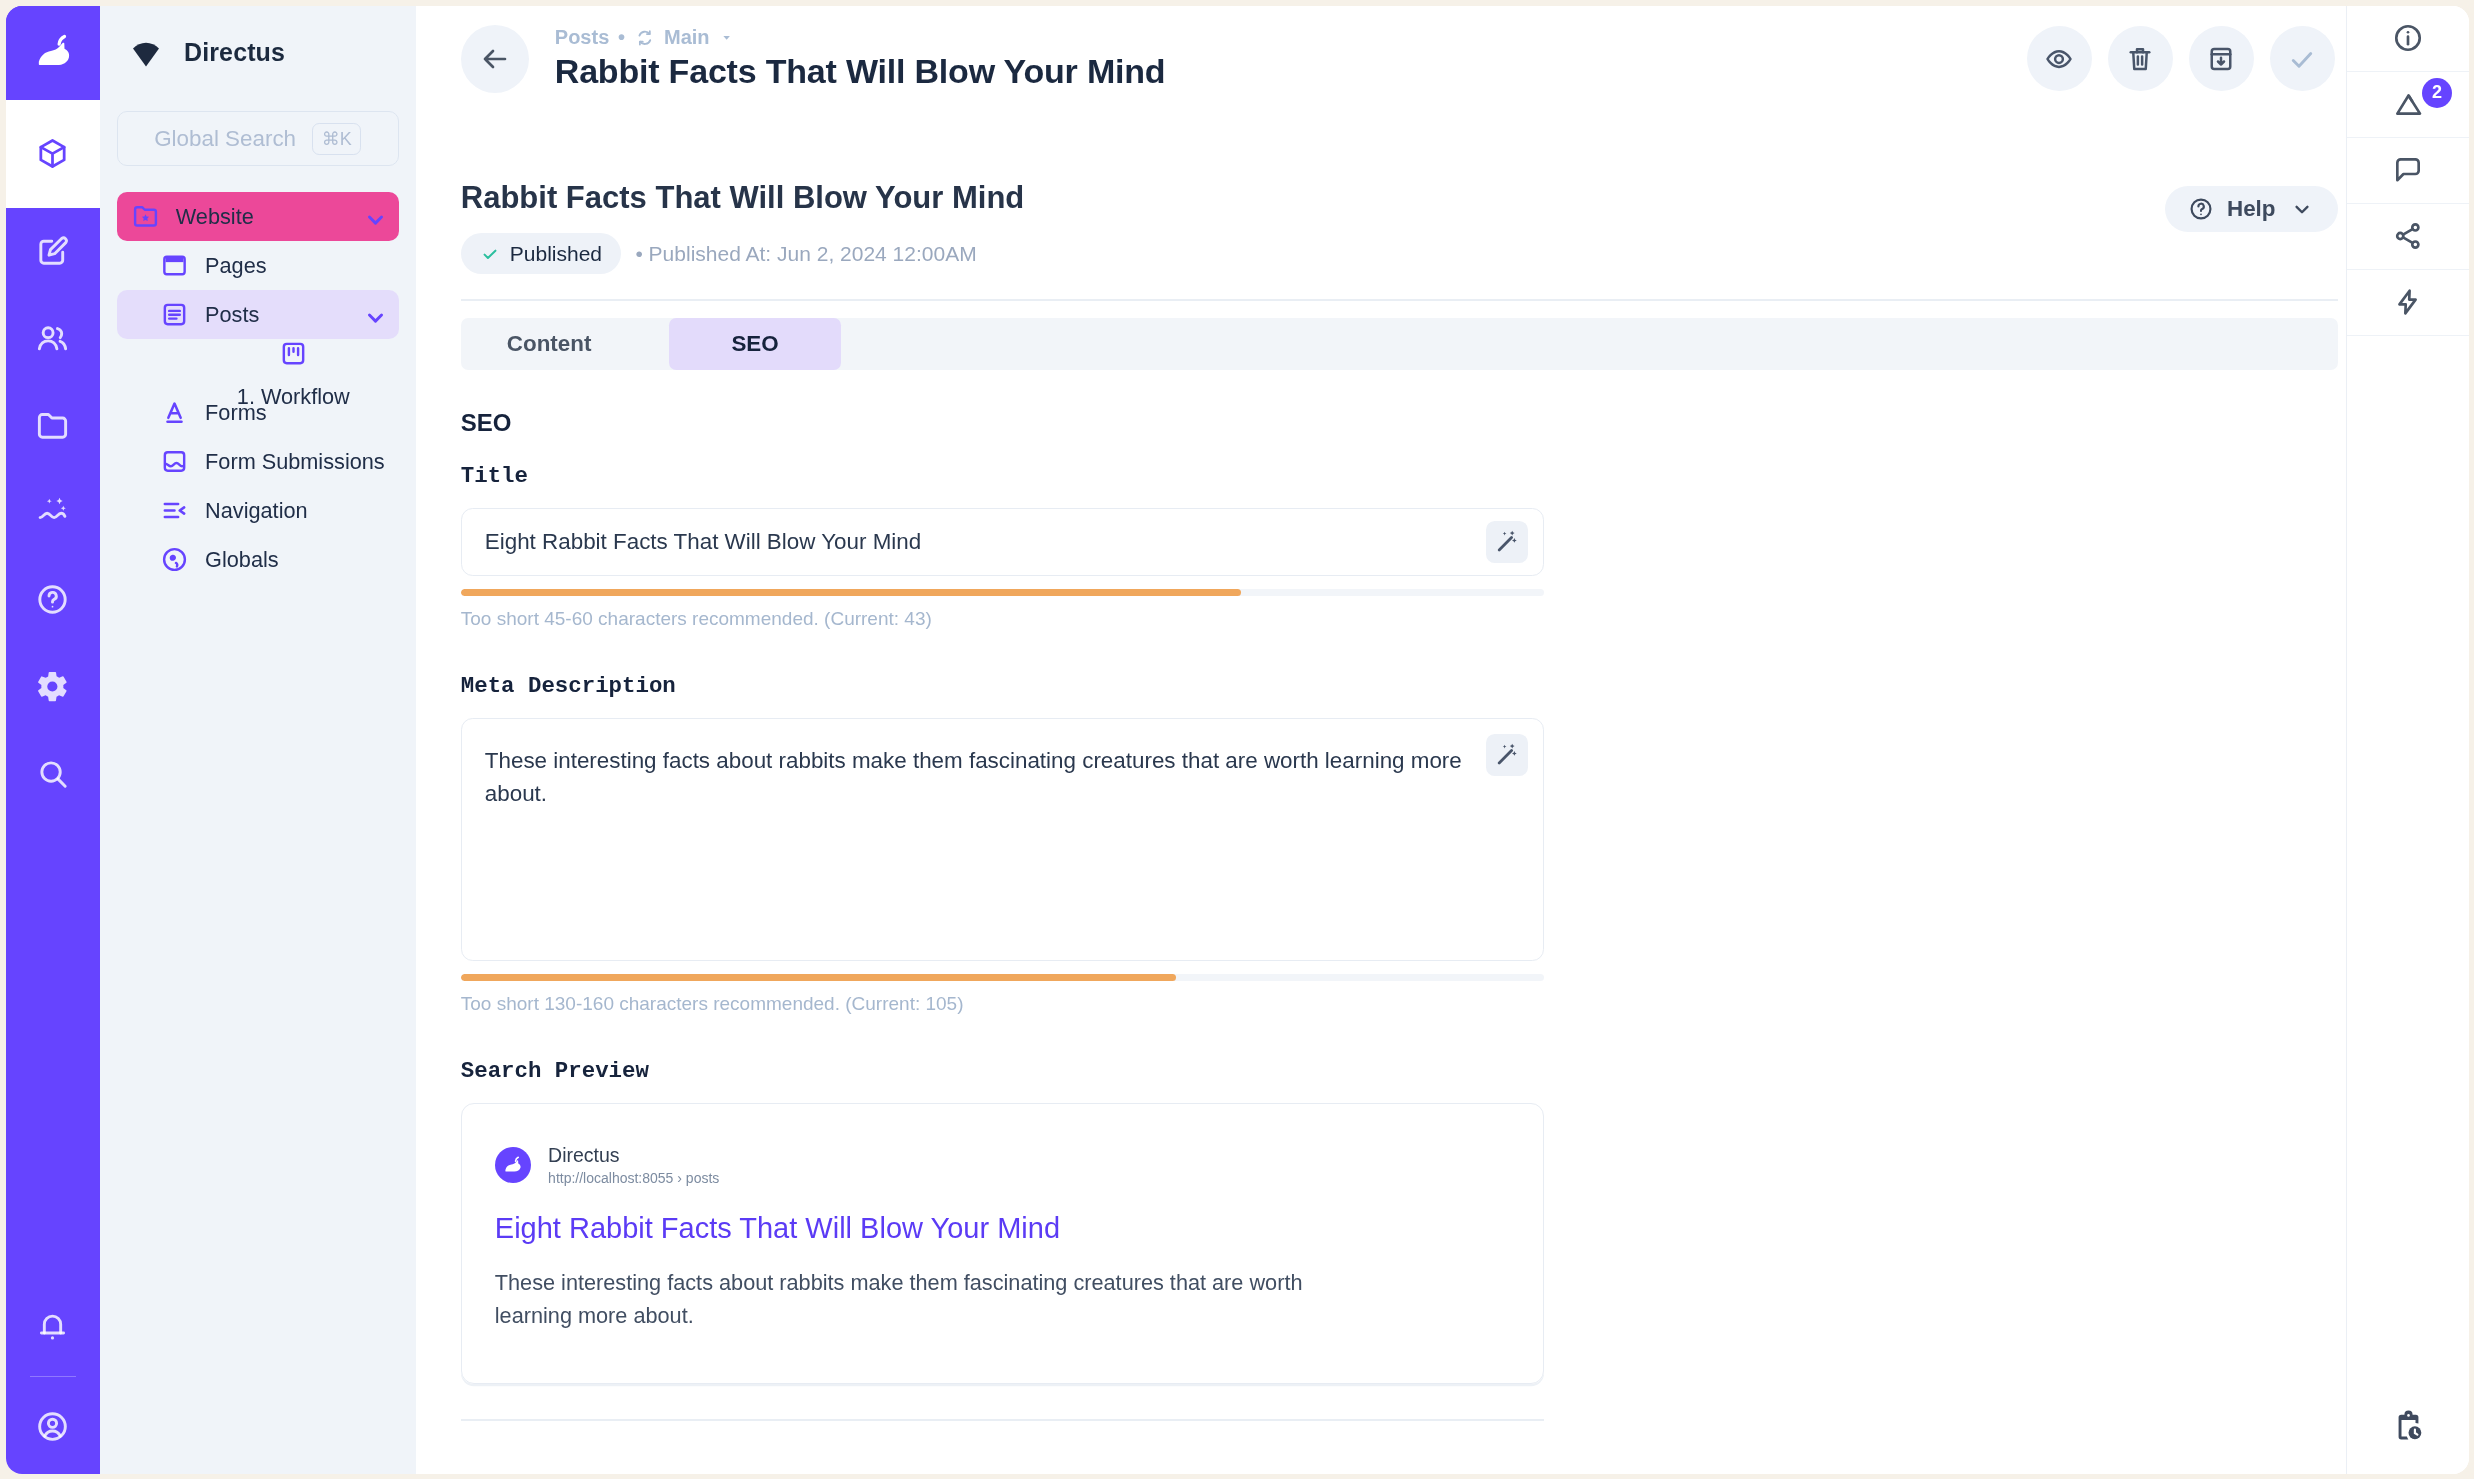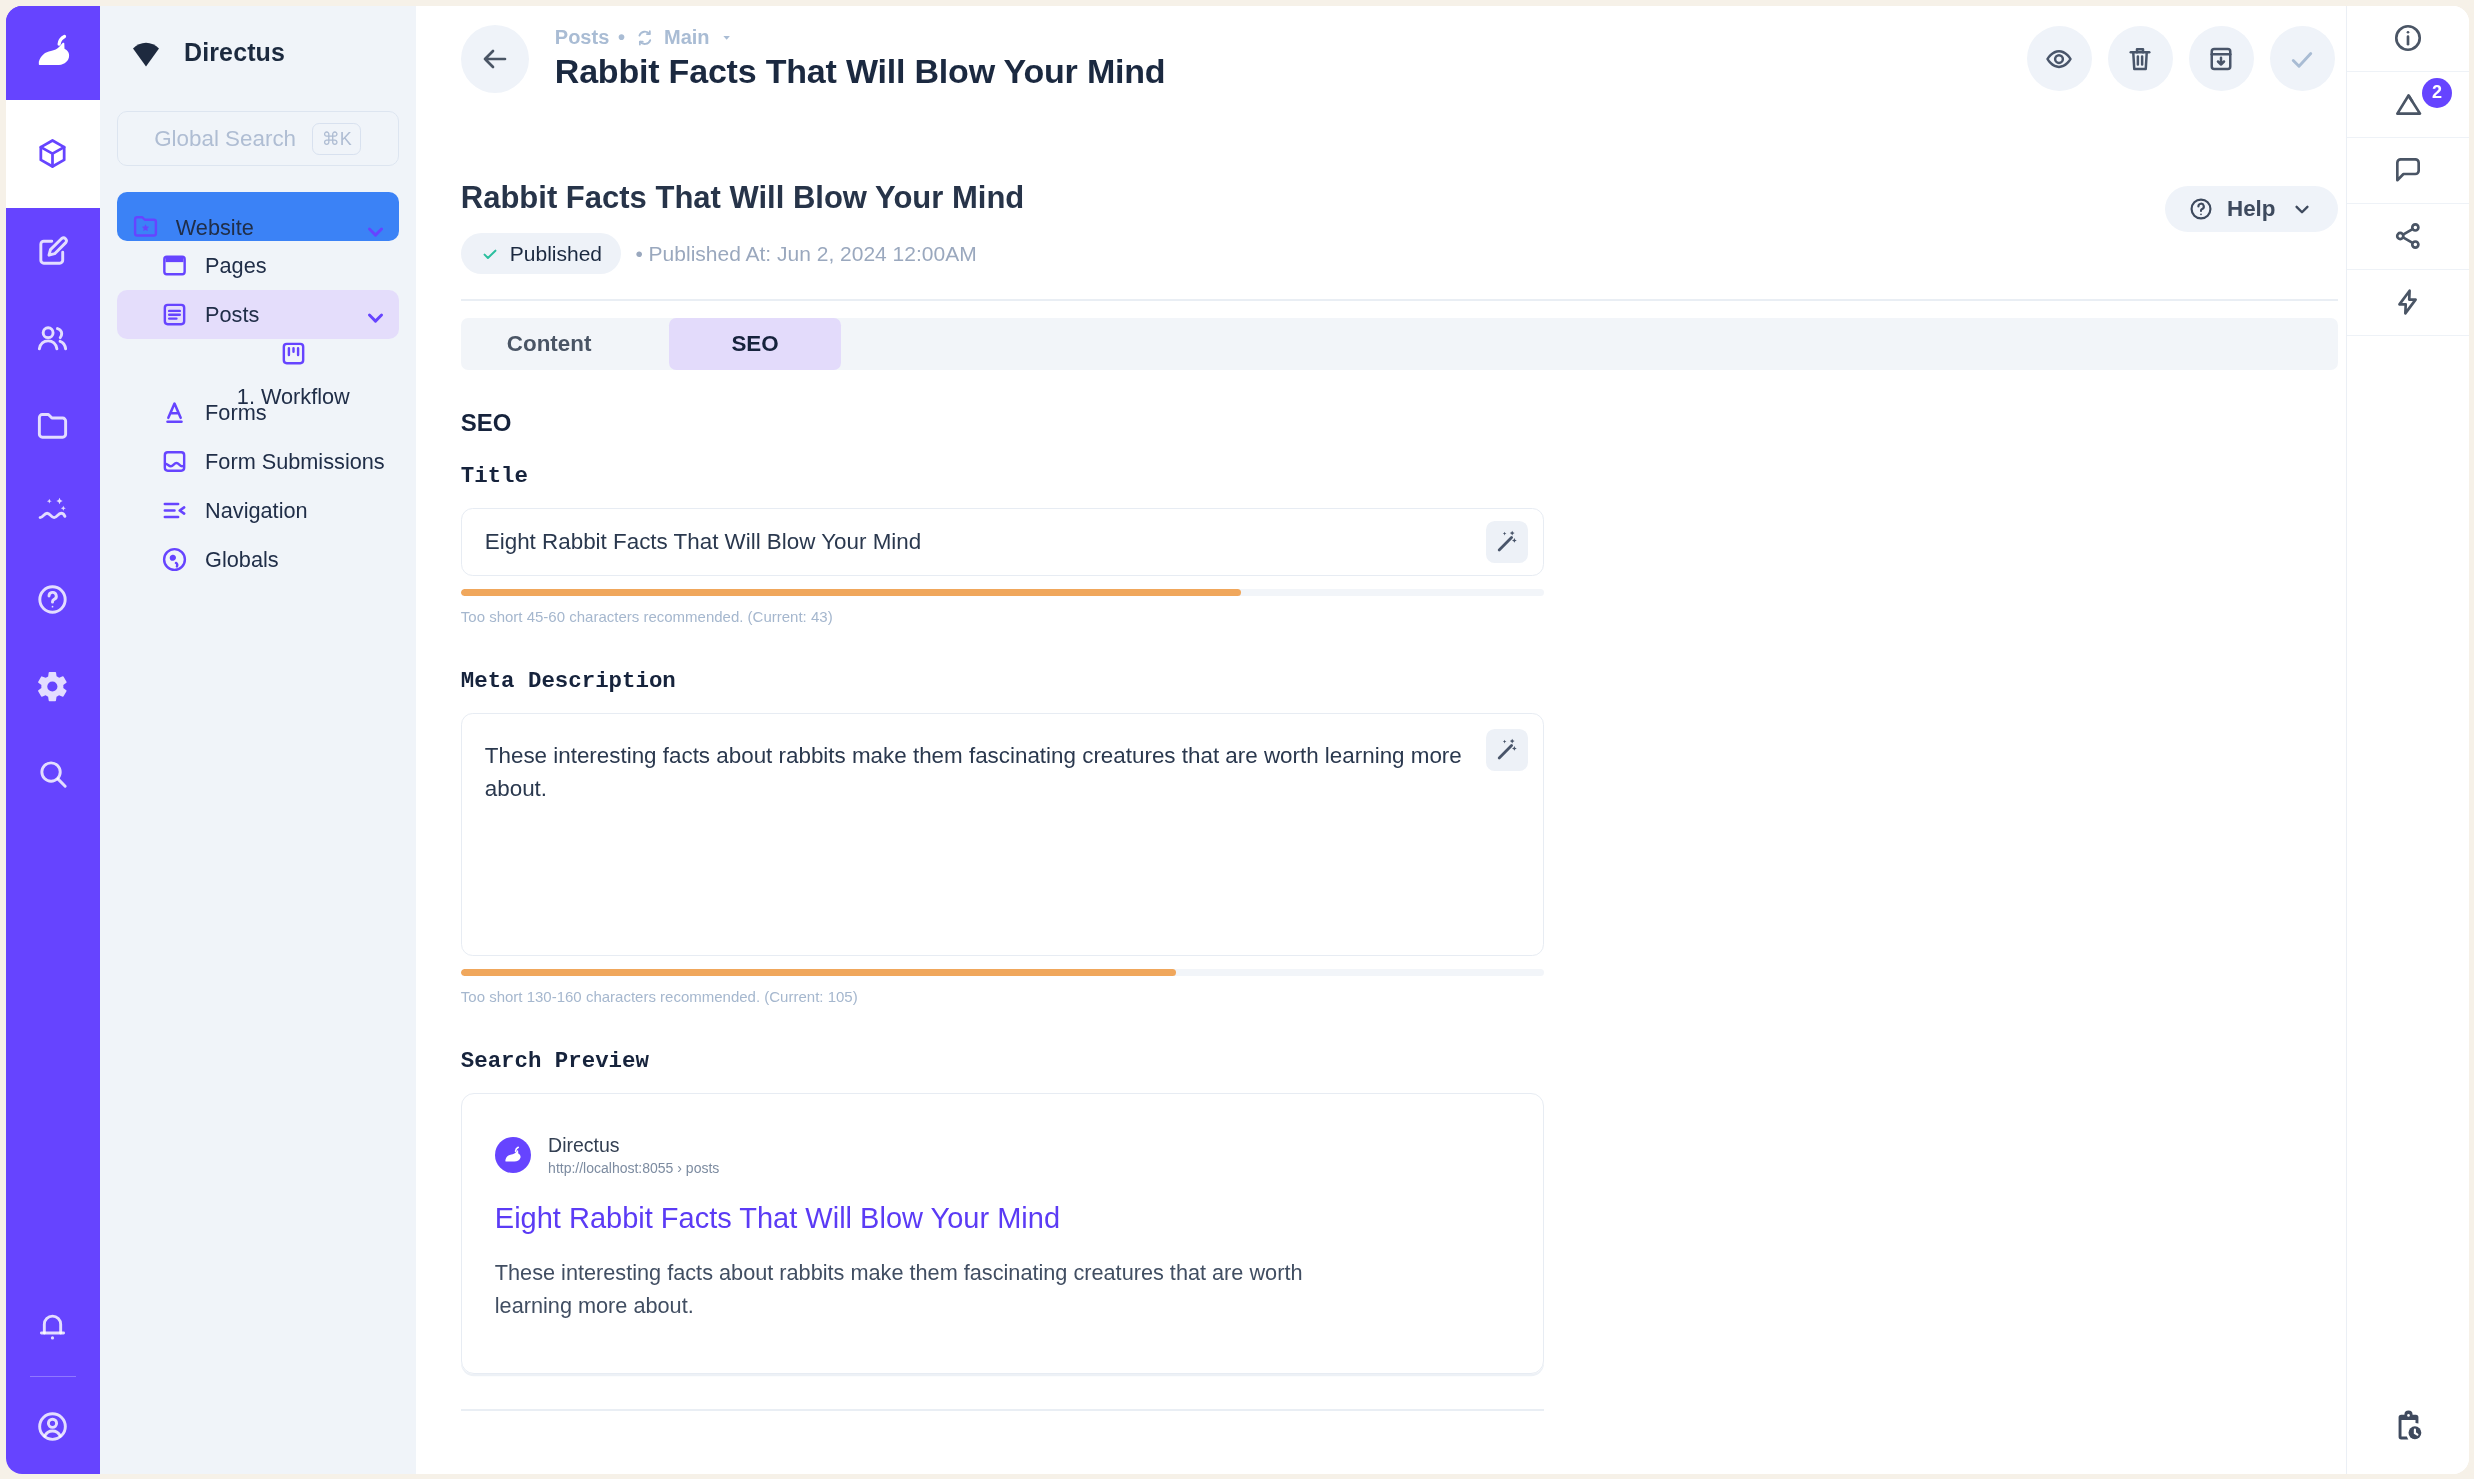--- a/index.html
+++ b/index.html
@@ -49,21 +49,21 @@
   .nav { margin-top:26px; display:flex; flex-direction:column; }
   .nav-item {
     height:49px; border-radius:10px; display:flex; align-items:center; gap:16px;
     font-size:21.7px; font-weight:500; color:#202E48; cursor:pointer; flex-shrink:0;
   }
   .nav-item svg { width:29px; height:29px; color:#6644FF; flex-shrink:0; }
   .nav-item .chev { width:24.5px; height:24.5px; margin-left:auto; margin-right:13px; color:#6644FF; }
   .lv0 { padding-left:13.7px; }
   .lv1 { padding-left:43px; }
   .lv2 { padding-left:71px;flex-direction:column; }
-  .nav-item.header-row { background:#3b82f6;align-items:flex-end; }
+  .nav-item.header-row { background:#ec4899; }
   .nav-item.selected  { background:#E4DDFB; }
 
   
   .main { flex:1; min-width:0; background:#fff; display:flex; flex-direction:column; }
   .main-header { display:flex; align-items:center; padding:19px 11.6px 0 45px; gap:26px; }
   .back-btn {
     width:68px; height:68px; border-radius:50%; background:#EFF3F9; border:none;
     display:grid; place-items:center; color:#4A5565; cursor:pointer; flex-shrink:0;
   }
   .back-btn svg { width:32px; height:32px; }
@@ -114,21 +114,21 @@
   textarea.field { height:243px; padding:24.5px 23px; line-height:1.5; resize:none; display:block; }
   .wand-btn {
     position:absolute; right:16px; width:42px; height:42px; border-radius:8.7px; border:none;
     background:#EDF1F7; display:grid; place-items:center; color:#49556A; cursor:pointer;
   }
   .wand-btn svg { width:26px; height:26px; }
   .wand-mid { top:13px; }
   .wand-top { top:16px; }
   .progress { height:7.2px; border-radius:3.6px; background:#F2F5F9; margin-top:13px; overflow:hidden; }
   .progress i { display:block; height:100%; background:#F0A75C; border-radius:3.6px; }
-  .hint { font-size:15px; color:#A5B7CE; margin-top:11.6px; }
+  .hint { font-size:19px; color:#A5B7CE; margin-top:11.6px; }
   .label-gap { margin-top:43px; }
 
   .preview-card { margin-top:19px; border:1.4px solid #E7ECF3; border-radius:13px; padding:40px 33px 51px; box-shadow:0 2.2px 0 #EDF1F6; }
   .site-row { display:flex; align-items:center; gap:17.3px; }
   .favicon { width:36px; height:36px; border-radius:50%; background:#6644FF; display:grid; place-items:center; flex-shrink:0; }
   .favicon svg { width:23px; height:23px; }
   .site-name { font-size:19.5px; color:#333F52; }
   .site-url { font-size:14px; color:#7C8BA0; margin-top:3.6px; }
   .preview-link { font-size:29px; color:#5B3BF5; margin-top:26px; cursor:pointer; }
   .preview-desc { font-size:21.7px; color:#414E62; margin-top:21.7px; line-height:1.5; max-width:845px; }

